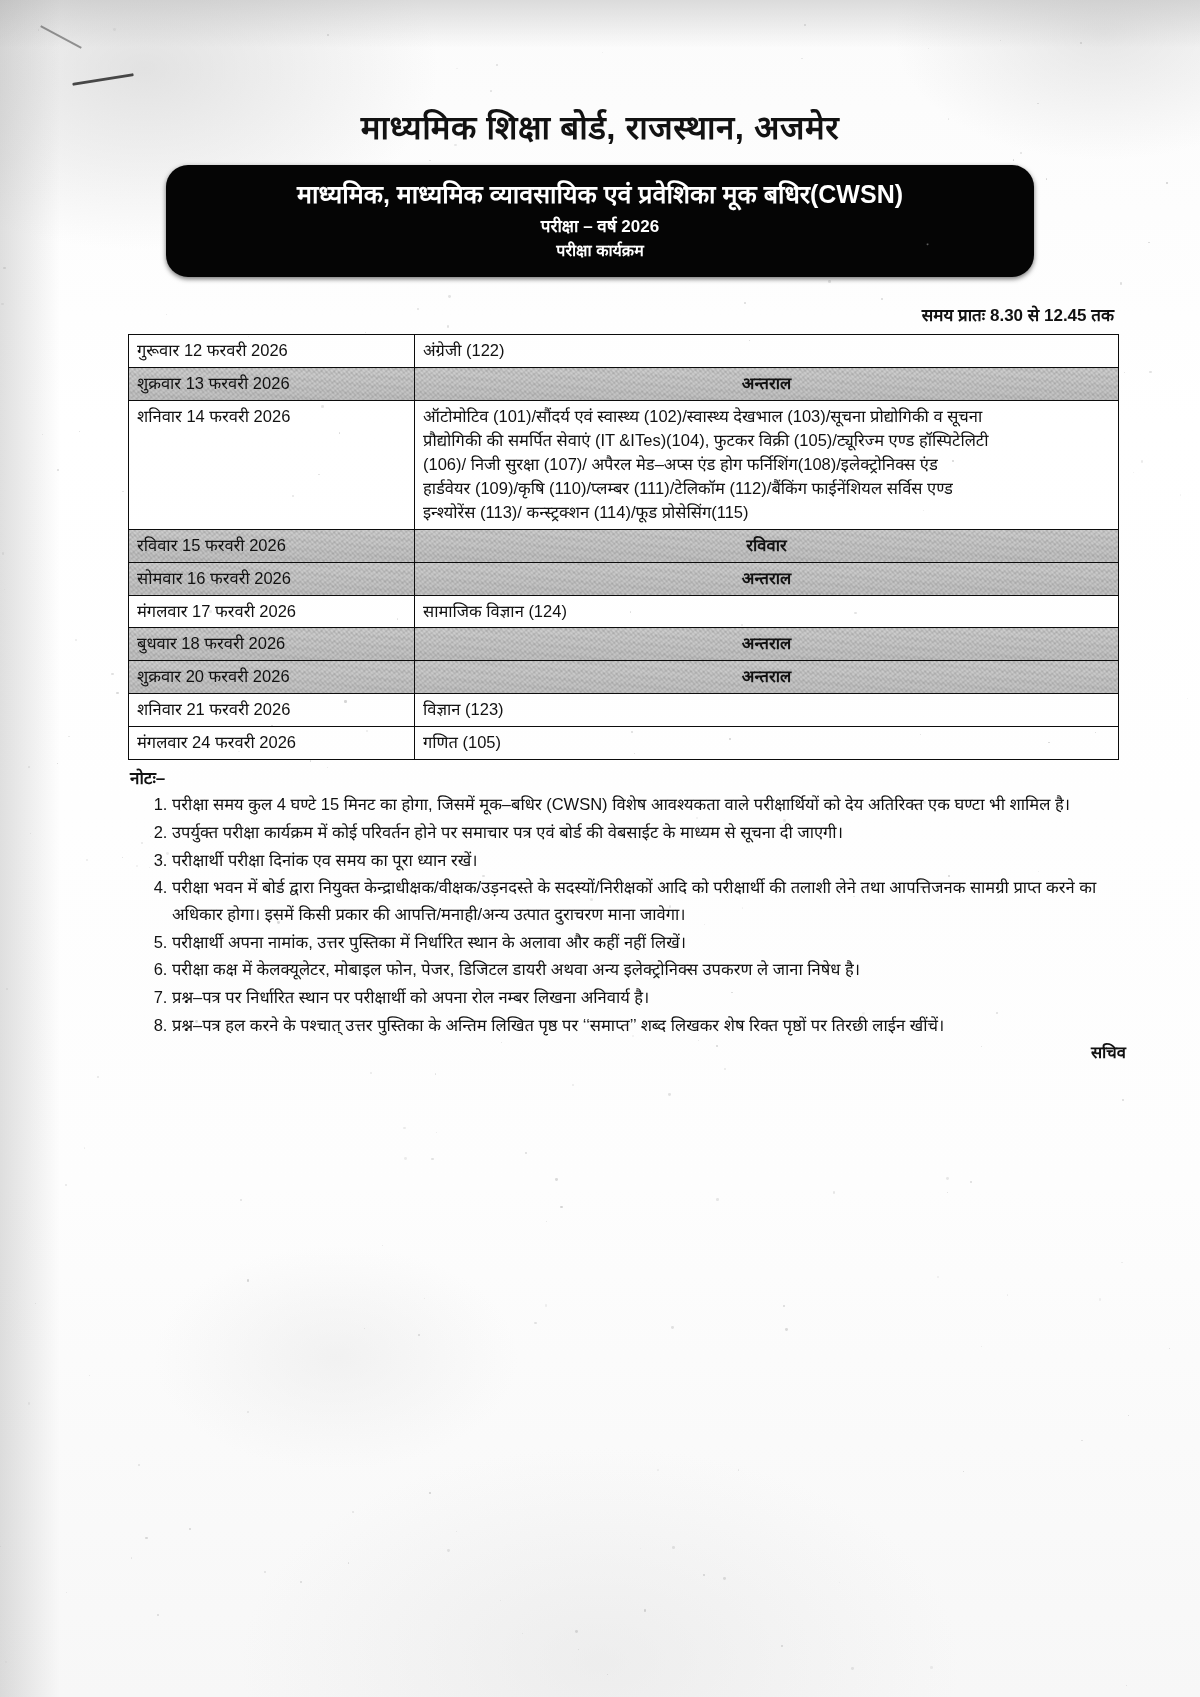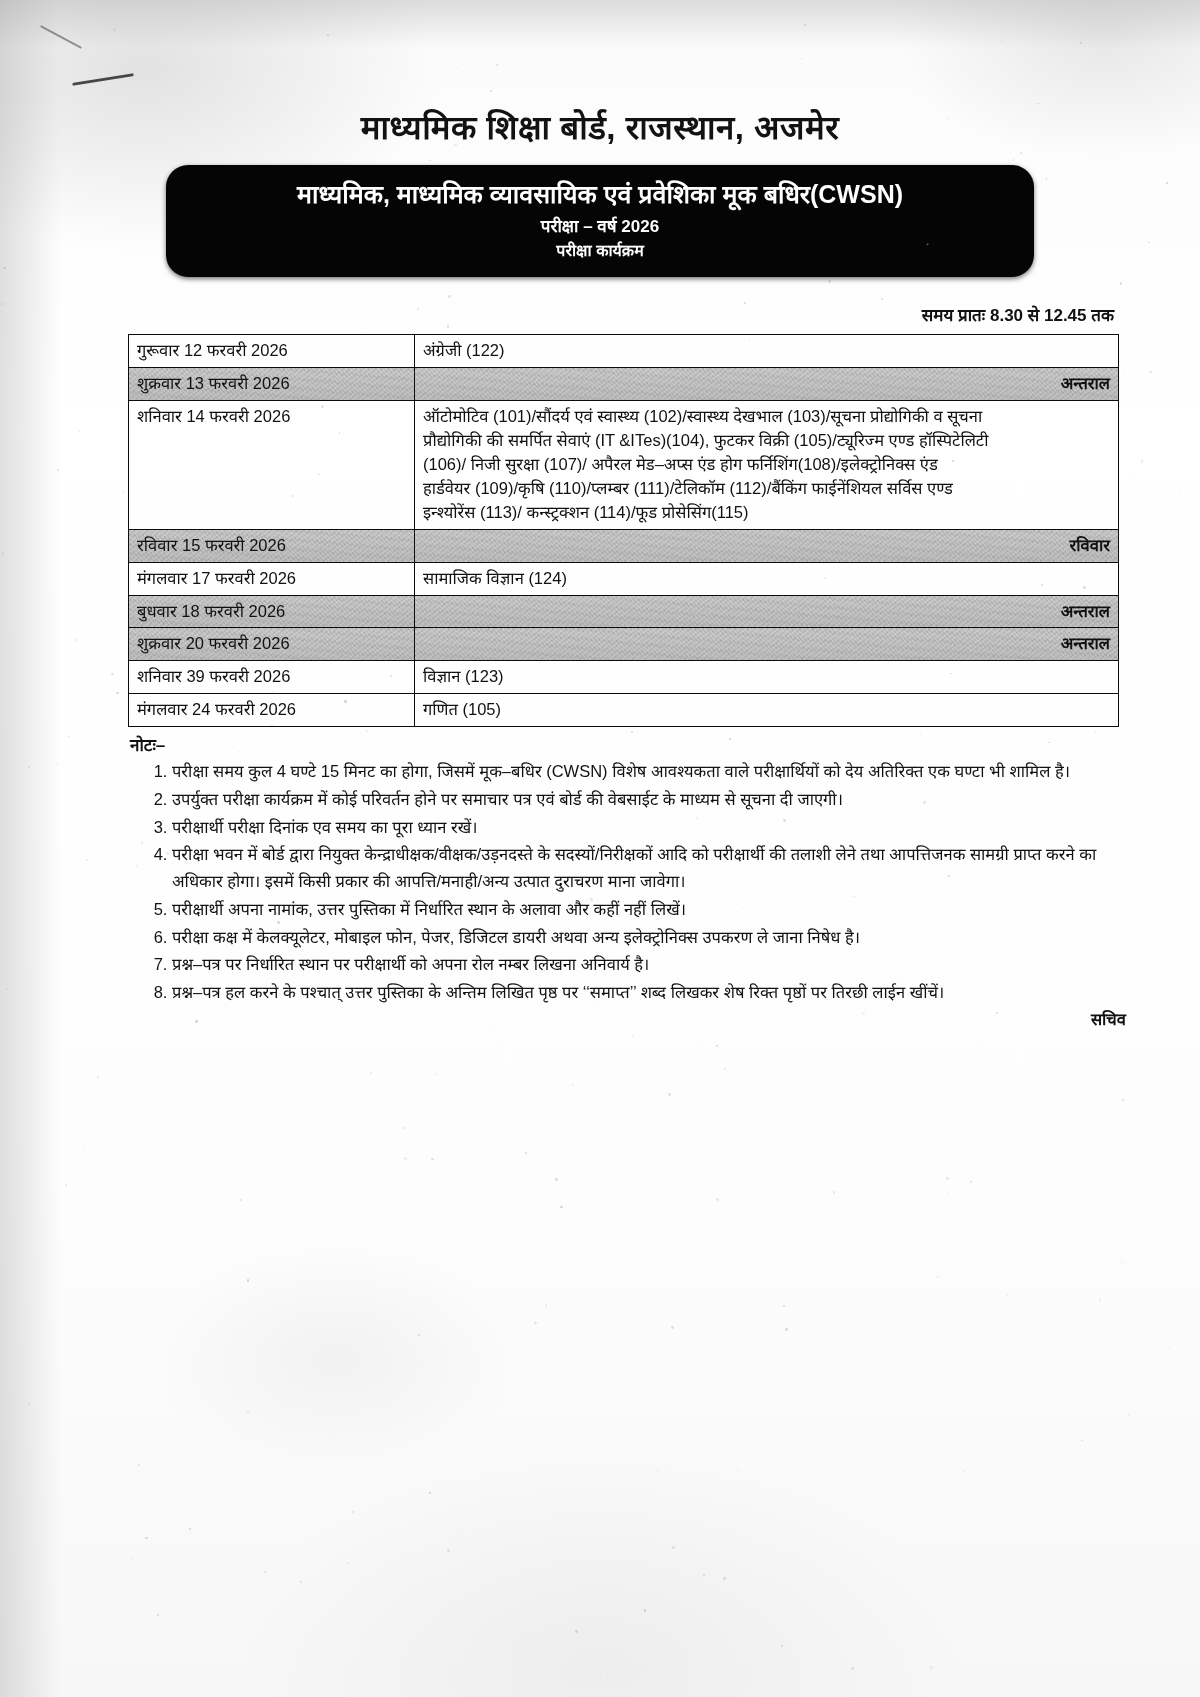--- a/index.html
+++ b/index.html
@@ -108,21 +108,21 @@
     line-height:1.45;
   }
   td.c-day { width:286px; white-space:nowrap; }
   td.c-sub { width:704px; }
   tr.gap td {
     background:
       repeating-linear-gradient(48deg, rgba(120,120,120,.30) 0 1px, rgba(255,255,255,0) 1px 3px),
       repeating-linear-gradient(-38deg, rgba(110,110,110,.26) 0 1px, rgba(255,255,255,0) 1px 4px),
       linear-gradient(180deg,#cfcfcf,#c2c2c2);
   }
-  tr.gap td.c-sub { text-align:right; font-weight:600;margin-top:33px; }
+  tr.gap td.c-sub { text-align:center; font-weight:600;margin-top:33px; }
   .sub-long { line-height:1.62; white-space:nowrap; }
   .sub-long div { overflow:hidden; }
 
   
   .notes-wrap { width:990px; margin:0 0 0 128px; padding-top:2px; position:relative; }
   .notes-title { font-size:17px; font-weight:700; margin:4px 0 2px 2px; }
   ol.notes {
     margin:0; padding-left:44px;
     font-size:16.5px; line-height:1.62;
   }
@@ -170,34 +170,38 @@
             <div>प्रौद्योगिकी की समर्पित सेवाएं (IT &amp;ITes)(104), फुटकर विक्री (105)/ट्यूरिज्म एण्ड हॉस्पिटेलिटी</div>
             <div>(106)/  निजी  सुरक्षा  (107)/  अपैरल  मेड–अप्स  एंड  होग  फर्निशिंग(108)/इलेक्ट्रोनिक्स एंड</div>
             <div>हार्डवेयर (109)/कृषि (110)/प्लम्बर (111)/टेलिकॉम (112)/बैंकिंग   फाईनेंशियल  सर्विस एण्ड</div>
             <div>इन्श्योरेंस  (113)/ कन्स्ट्रक्शन (114)/फूड प्रोसेसिंग(115)</div>
           </td>
         </tr>
         <tr class="gap">
           <td class="c-day">रविवार 15 फरवरी 2026</td>
           <td class="c-sub">रविवार</td>
         </tr>
+        <tr class="gap">
+          <td class="c-day">सोमवार 16 फरवरी 2026</td>
+          <td class="c-sub">अन्तराल</td>
+        </tr>
         <tr>
           <td class="c-day">मंगलवार 17 फरवरी 2026</td>
           <td class="c-sub">सामाजिक विज्ञान (124)</td>
         </tr>
         <tr class="gap">
           <td class="c-day">बुधवार 18 फरवरी 2026</td>
           <td class="c-sub">अन्तराल</td>
         </tr>
         <tr class="gap">
           <td class="c-day">शुक्रवार 20 फरवरी 2026</td>
           <td class="c-sub">अन्तराल</td>
         </tr>
         <tr>
-          <td class="c-day">शनिवार 39 फरवरी 2026</td>
+          <td class="c-day">शनिवार 21 फरवरी 2026</td>
           <td class="c-sub">विज्ञान (123)</td>
         </tr>
         <tr>
           <td class="c-day">मंगलवार 24 फरवरी 2026</td>
           <td class="c-sub">गणित (105)</td>
         </tr>
       </tbody>
   </table>
 
   <div class="notes-wrap">

